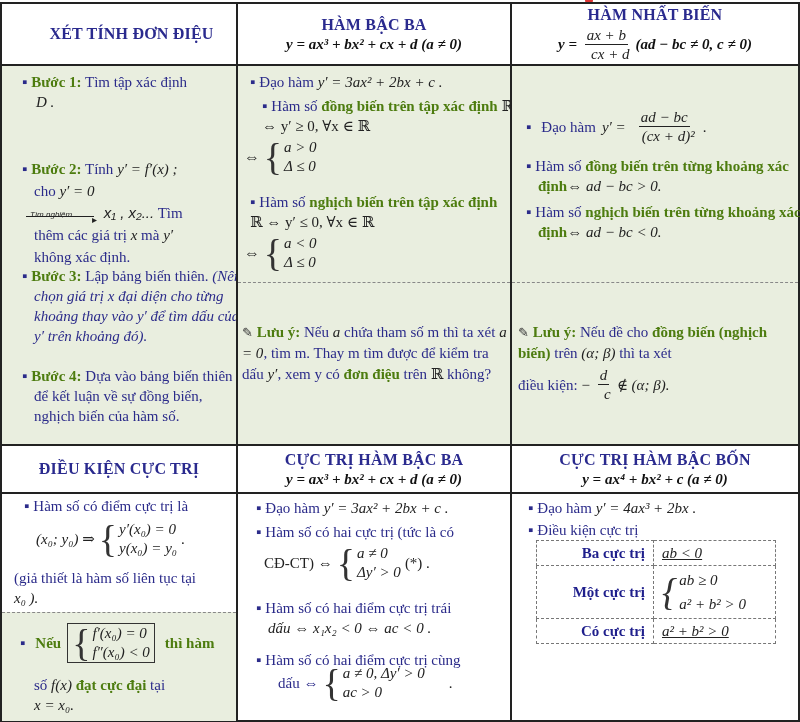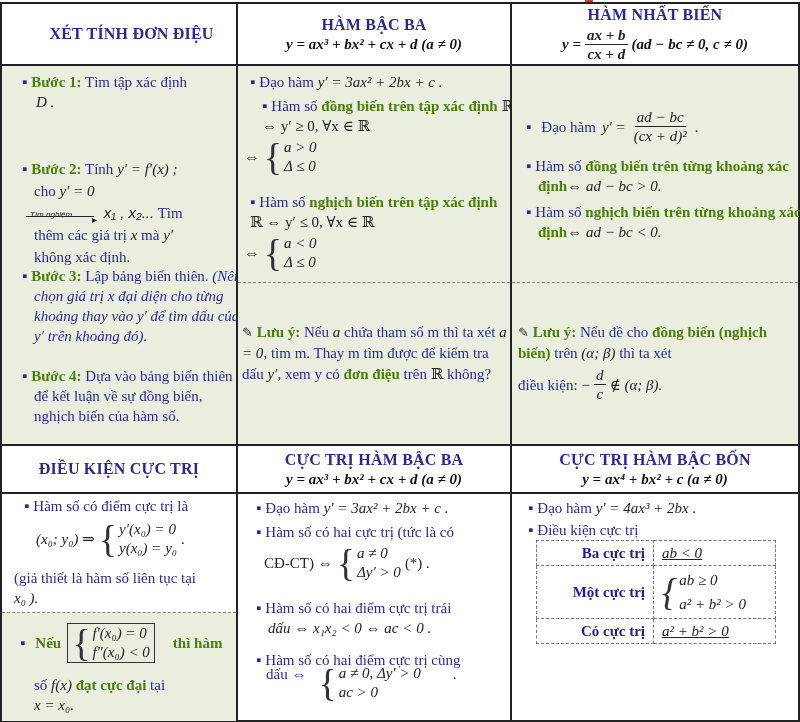--- a/index.html
+++ b/index.html
@@ -16,21 +16,21 @@
   .b { font-weight:bold; color:#4d7c0f; }
   .math { font-style:italic; color:#222; }
   .mr { color:#222; }
   .bul::before { content:"\25AA"; color:#2b2b8a; margin-right:4px; }
   .it { font-style:italic; }
   .brace { display:inline-flex; align-items:center; vertical-align:middle; }
   .brace .br { font-size:38px; line-height:38px; color:#333; font-weight:lighter; margin-right:2px; }
   .brace .rows { display:flex; flex-direction:column; font-style:italic; color:#222; font-size:15px; line-height:19px; }
   .frac { display:inline-flex; flex-direction:column; align-items:center; vertical-align:middle; font-style:italic; color:#222; }
   .frac .n { border-bottom:1px solid #222; padding:0 2px; line-height:18px; }
-  .frac .d { line-height:18px; padding:0 2px; }
+  .frac .d { line-height:18px; padding:0 2px;margin-left:8px; }
   .dash { border-top:1.5px dashed #888; position:absolute; }
   table.ct { position:absolute; border-collapse:collapse; font-size:15px; }
   table.ct td { border:1px dashed #777; padding:2px 8px; }
   table.ct td.k { font-weight:bold; color:#1f1f8c; text-align:right; }
   table.ct td.v { font-style:italic; color:#222;text-decoration:underline; }
   .boxed { border:1.5px solid #333; display:inline-flex; padding:0 4px; vertical-align:middle; }
   .note-icon { font-size:13px; color:#333; }
   .red-dot { position:absolute; left:585px; top:0; width:8px; height:4px; background:#d33; border-radius:0 0 4px 4px; }
 </style>
 </head>
@@ -43,21 +43,21 @@
     <div class="t">XÉT TÍNH ĐƠN ĐIỆU</div>
   </div>
   <div class="cell hdr" style="left:236px;top:2px;width:276px;height:64px;">
     <div class="t">HÀM BẬC BA</div>
     <div class="f">y = ax³ + bx² + cx + d  (a ≠ 0)</div>
   </div>
   <div class="cell hdr" style="left:510px;top:2px;width:290px;height:64px;">
     <div class="t">HÀM NHẤT BIẾN</div>
     <div class="f" style="display:flex;align-items:center;gap:4px;">
       <span>y =</span>
-      <span class="frac" style="font-weight:bold;">
+      <span class="frac" style="font-weight:normal;">
         <span class="n">ax + b</span>
         <span class="d">cx + d</span>
       </span>
       <span>(ad − bc ≠ 0, c ≠ 0)</span>
     </div>
   </div>
 
   <div class="cell green txt" style="left:0;top:64px;width:238px;height:382px;">
     <div class="blk" style="left:20px;top:6px;width:212px;">
       <span class="bul"></span><span class="b">Bước 1:</span>
@@ -222,21 +222,21 @@
           <span class="b">Nếu</span>
         <span class="boxed">
             <span class="brace">
               <span class="br">{</span>
               <span class="rows">
           <span>f′(x₀) = 0</span>
           <span>f″(x₀) &lt; 0</span>
         </span>
             </span>
           </span>
-        <span class="b" style="margin-left:12px;">thì hàm</span>
+        <span class="b" style="margin-left:4px;">thì hàm</span>
       </div>
       <div class="blk" style="left:32px;top:62px;">
         <span>số</span>
         <span class="math">f(x)</span>
         <span class="b">đạt cực đại</span>
         <span>tại</span><br>
         <span class="math">x = x₀.</span>
       </div>
     </div>
   </div>
@@ -260,21 +260,21 @@
         </span>
       <span class="mr">(*) .</span>
     </div>
     <div class="blk" style="left:18px;top:104px;width:250px;">
       <span class="bul"></span><span>Hàm số có hai điểm cực trị trái</span><br>
       <span class="math" style="margin-left:12px;">dấu ⇔ x₁x₂ &lt; 0 ⇔ ac &lt; 0 .</span>
     </div>
     <div class="blk" style="left:18px;top:156px;width:250px;">
       <span class="bul"></span><span>Hàm số có hai điểm cực trị cùng</span>
     </div>
-    <div class="blk" style="left:28px;top:170px;display:flex;align-items:flex-start;gap:12px;">
+    <div class="blk" style="left:40px;top:170px;display:flex;align-items:center;gap:4px;">
       <span>dấu ⇔</span>
       <span class="brace">
           <span class="br">{</span>
           <span class="rows">
         <span>a ≠ 0, Δy′ &gt; 0</span>
         <span>ac &gt; 0</span>
       </span>
         </span>
         <span class="mr" style="margin-left:20px;">.</span>
     </div>

